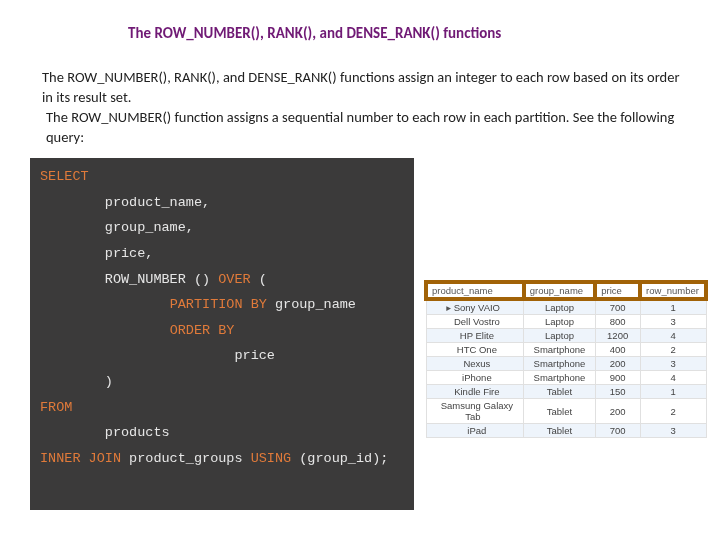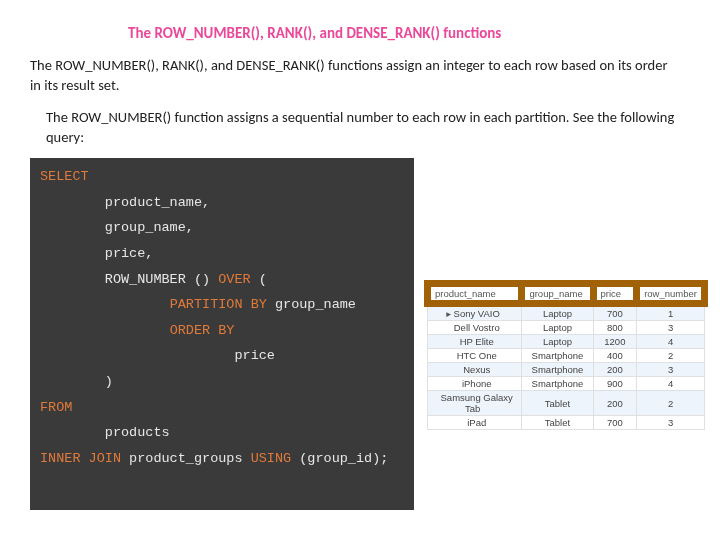--- a/index.html
+++ b/index.html
@@ -11,31 +11,31 @@
     color: #333;
     background: #fff;
     position: relative;
   }
   .title {
     position: absolute;
     top: 24px;
     left: 128px;
     font-weight: 700;
     font-size: 15px;
-    color: #ec4899;
+    color: #701a75;
   }
   .para {
     position: absolute;
     left: 30px;
     width: 640px;
     font-size: 14.5px;
     line-height: 1.35;
     color: #222;
   }
-  .p1 { top: 56px; }
+  .p1 { top: 68px; margin-left: 12px; }
   .p2 { top: 108px; margin-left: 16px; }
   .code-block {
     position: absolute;
     left: 30px;
     top: 158px;
     width: 384px;
     height: 352px;
     background: #3b3a3a;
     color: #e6e6e6;
     font-family: Consolas, "Courier New", monospace;
@@ -52,21 +52,21 @@
     top: 280px;
     width: 284px;
     border-collapse: collapse;
     font-family: Arial, sans-serif;
     font-size: 9.5px;
     color: #444;
   }
   .result-table th {
     text-align: left;
     font-weight: 400;
-    border: 7px solid #a16207;
+    border: 4px solid #a16207;
     padding: 1px 4px;
     background: #fff;
     color: #555;
   }
   .result-table td {
     border: 1px solid #e0e0e0;
     padding: 1px 4px;
     text-align: center;
   }
   .result-table tbody tr:nth-child(odd) td { background: #eef4fb; }
@@ -142,20 +142,26 @@
         <td class="num">200</td>
         <td class="num">3</td>
       </tr>
       <tr>
         <td class="cursor-cell"><span class="cursor-blank"></span>iPhone</td>
         <td>Smartphone</td>
         <td class="num">900</td>
         <td class="num">4</td>
       </tr>
       <tr>
+        <td class="cursor-cell"><span class="cursor-blank"></span>Kindle Fire</td>
+        <td>Tablet</td>
+        <td class="num">150</td>
+        <td class="num">1</td>
+      </tr>
+      <tr>
         <td class="cursor-cell"><span class="cursor-blank"></span>Samsung Galaxy Tab</td>
         <td>Tablet</td>
         <td class="num">200</td>
         <td class="num">2</td>
       </tr>
       <tr>
         <td class="cursor-cell"><span class="cursor-blank"></span>iPad</td>
         <td>Tablet</td>
         <td class="num">700</td>
         <td class="num">3</td>

